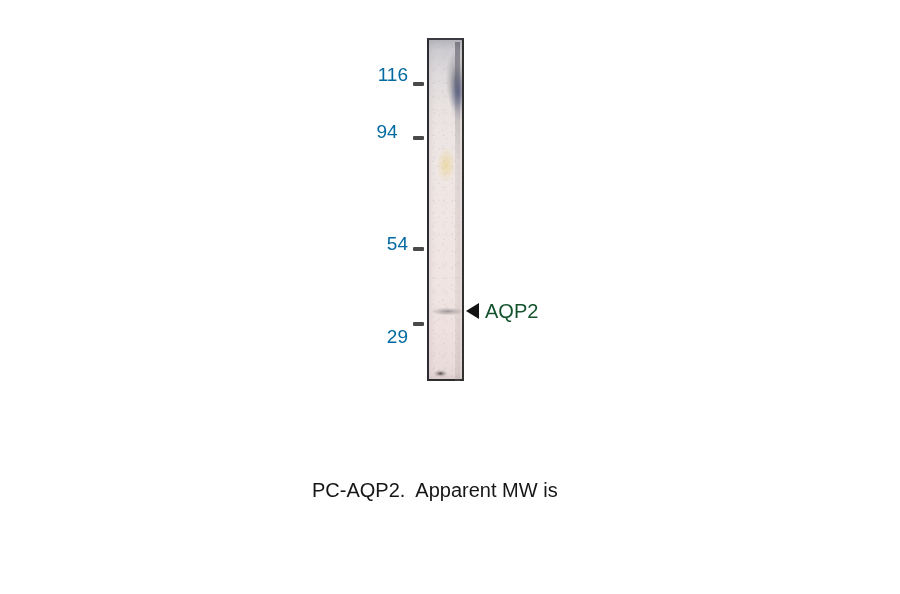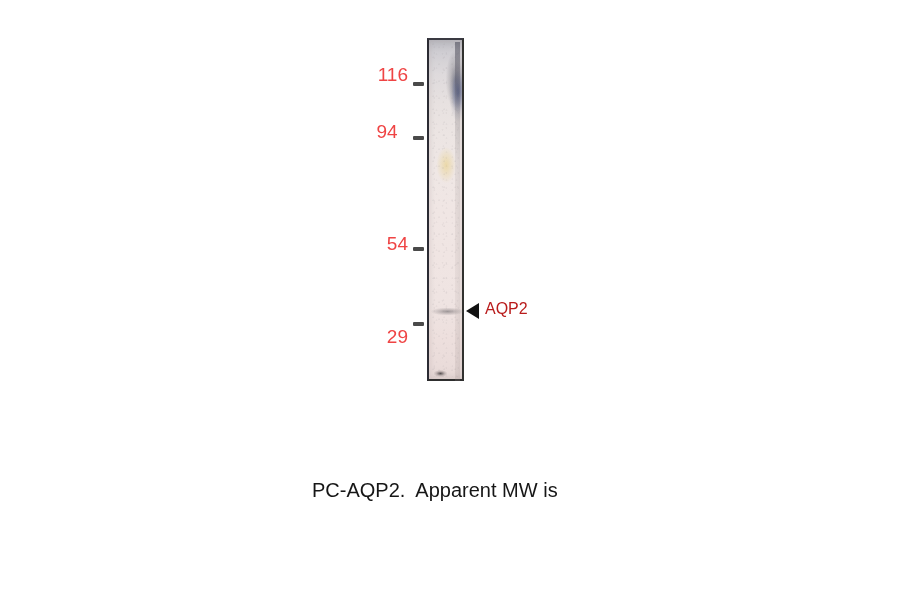--- a/index.html
+++ b/index.html
@@ -121,21 +121,21 @@
     height: 4px;
     background: #4a4a4a;
     border-radius: 1px;
   }
 
   
   .mw-label {
     position: absolute;
     font-family: "Liberation Sans", sans-serif;
     font-size: 19px;
-    color: #ef4444;
+    color: #0369a1;
     text-align: right;
     width: 42px;
     line-height: 1;
     white-space: nowrap;
   }
 
   
   .band-arrow {
     position: absolute;
     left: 466px;
@@ -144,22 +144,22 @@
     height: 0;
     border-top: 8px solid transparent;
     border-bottom: 8px solid transparent;
     border-right: 13px solid #121212;
   }
   .band-label {
     position: absolute;
     left: 485px;
     top: 301px;
     font-family: "Liberation Sans", sans-serif;
-    font-size: 16px;
-    color: #b91c1c;
+    font-size: 20px;
+    color: #14532d;
     line-height: 1;
     white-space: nowrap;
   }
 
   
   .caption {
     position: absolute;
     left: 312px;
     top: 408px;
     width: 330px;

